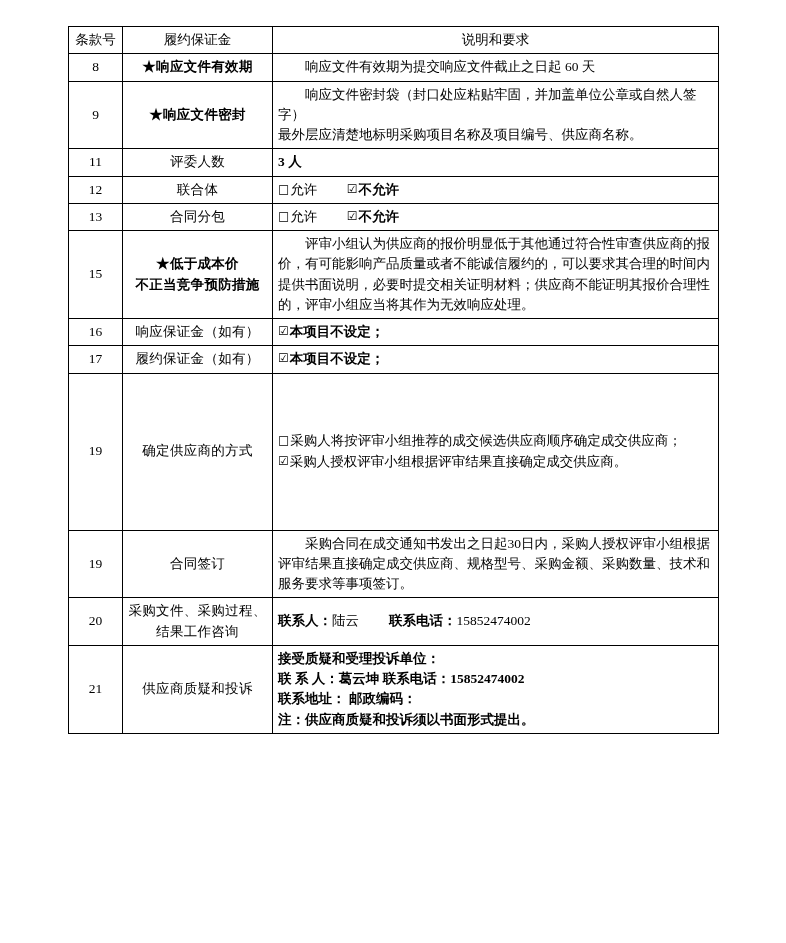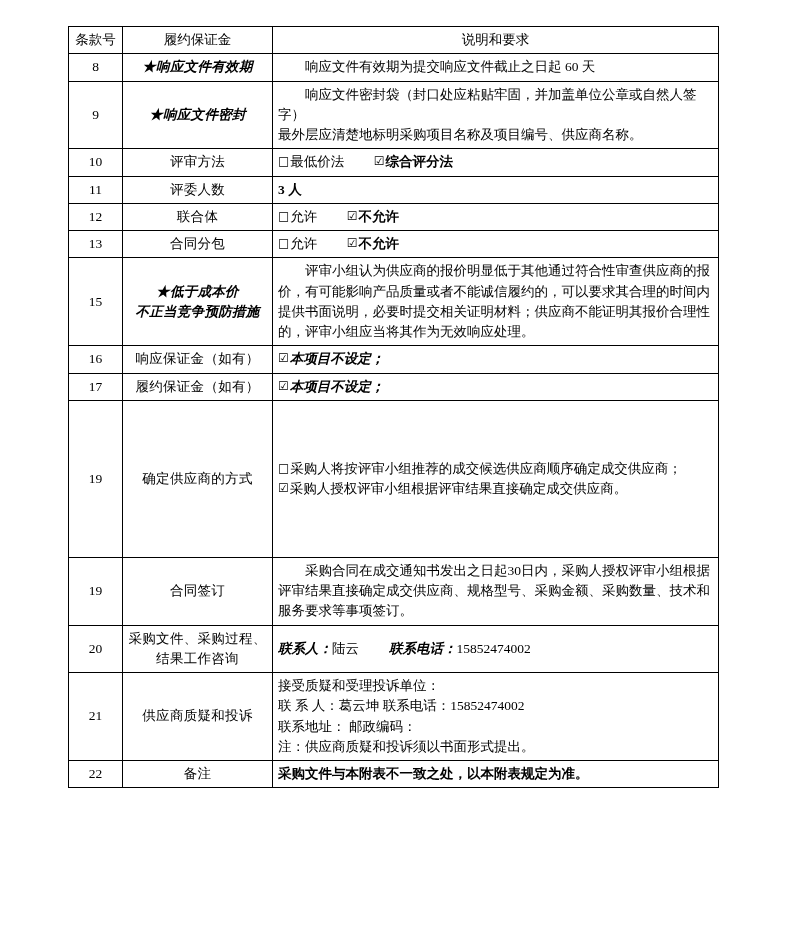--- a/index.html
+++ b/index.html
@@ -48,21 +48,21 @@
   td.c-desc {
     text-align: left;
     padding-left: 8px;
     padding-right: 8px;
   }
   .hdr td {
     text-align: center;
     font-size: 14px;
     padding: 5px 4px;
   }
-  .bold { font-weight: bold; font-style: italic; }
+  .bold { font-weight: bold; }
   .center { text-align: center; font-weight: bold; }
   .indent { text-indent: 2em; }
   .justify {
     text-align: justify;
     text-justify: inter-ideograph;
   }
   .box {
     display: inline-block;
     font-family: "DejaVu Sans", sans-serif;
     font-size: 12px;
@@ -70,21 +70,21 @@
     position: relative;
     top: -1px;
   }
   .opt {
     display: inline-block;
     margin-right: 26px;
   }
   .opt-checked { font-weight: bold; }
   .line { display: block; }
   .gap-left { display: inline-block; width: 30px; }
-  .tight { line-height: 1.45; }
+  .tight { line-height: 1.45; font-weight: bold; }
   .desc-multi { padding-top: 4px; padding-bottom: 4px; }
   .tall-cell { height: 150px; }
   .name-two-line { line-height: 1.7; }
 </style>
 </head>
 <body>
 
 <div class="page">
   <table class="spec">
     <colgroup>
@@ -109,28 +109,20 @@
 
       <tr>
         <td class="c-no">9</td>
         <td class="c-name bold">★响应文件密封</td>
         <td class="c-desc desc-multi">
           <span class="indent line">响应文件密封袋（封口处应粘贴牢固，并加盖单位公章或自然人签字）</span>
           <span class="line">最外层应清楚地标明采购项目名称及项目编号、供应商名称。</span>
         </td>
       </tr>
 
-      <tr>
-        <td class="c-no">10</td>
-        <td class="c-name">评审方法</td>
-        <td class="c-desc">
-          <span class="opt"><span class="box">□</span><span>最低价法</span></span>
-          <span class="opt opt-checked"><span class="box">☑</span><span>综合评分法</span></span>
-        </td>
-      </tr>
 
       <tr>
         <td class="c-no">11</td>
         <td class="c-name">评委人数</td>
         <td class="c-desc center">3 人</td>
       </tr>
 
       <tr>
         <td class="c-no">12</td>
         <td class="c-name">联合体</td>
@@ -209,20 +201,15 @@
         <td class="c-no">21</td>
         <td class="c-name">供应商质疑和投诉</td>
         <td class="c-desc tight desc-multi">
           <span class="line">接受质疑和受理投诉单位：</span>
           <span class="line">联 系 人：葛云坤        联系电话：15852474002</span>
           <span class="line">联系地址：        邮政编码：</span>
           <span class="line">注：供应商质疑和投诉须以书面形式提出。</span>
         </td>
       </tr>
 
-      <tr>
-        <td class="c-no">22</td>
-        <td class="c-name">备注</td>
-        <td class="c-desc center">采购文件与本附表不一致之处，以本附表规定为准。</td>
-      </tr>
     </tbody>
   </table>
 </div>
 
 </body></html>

